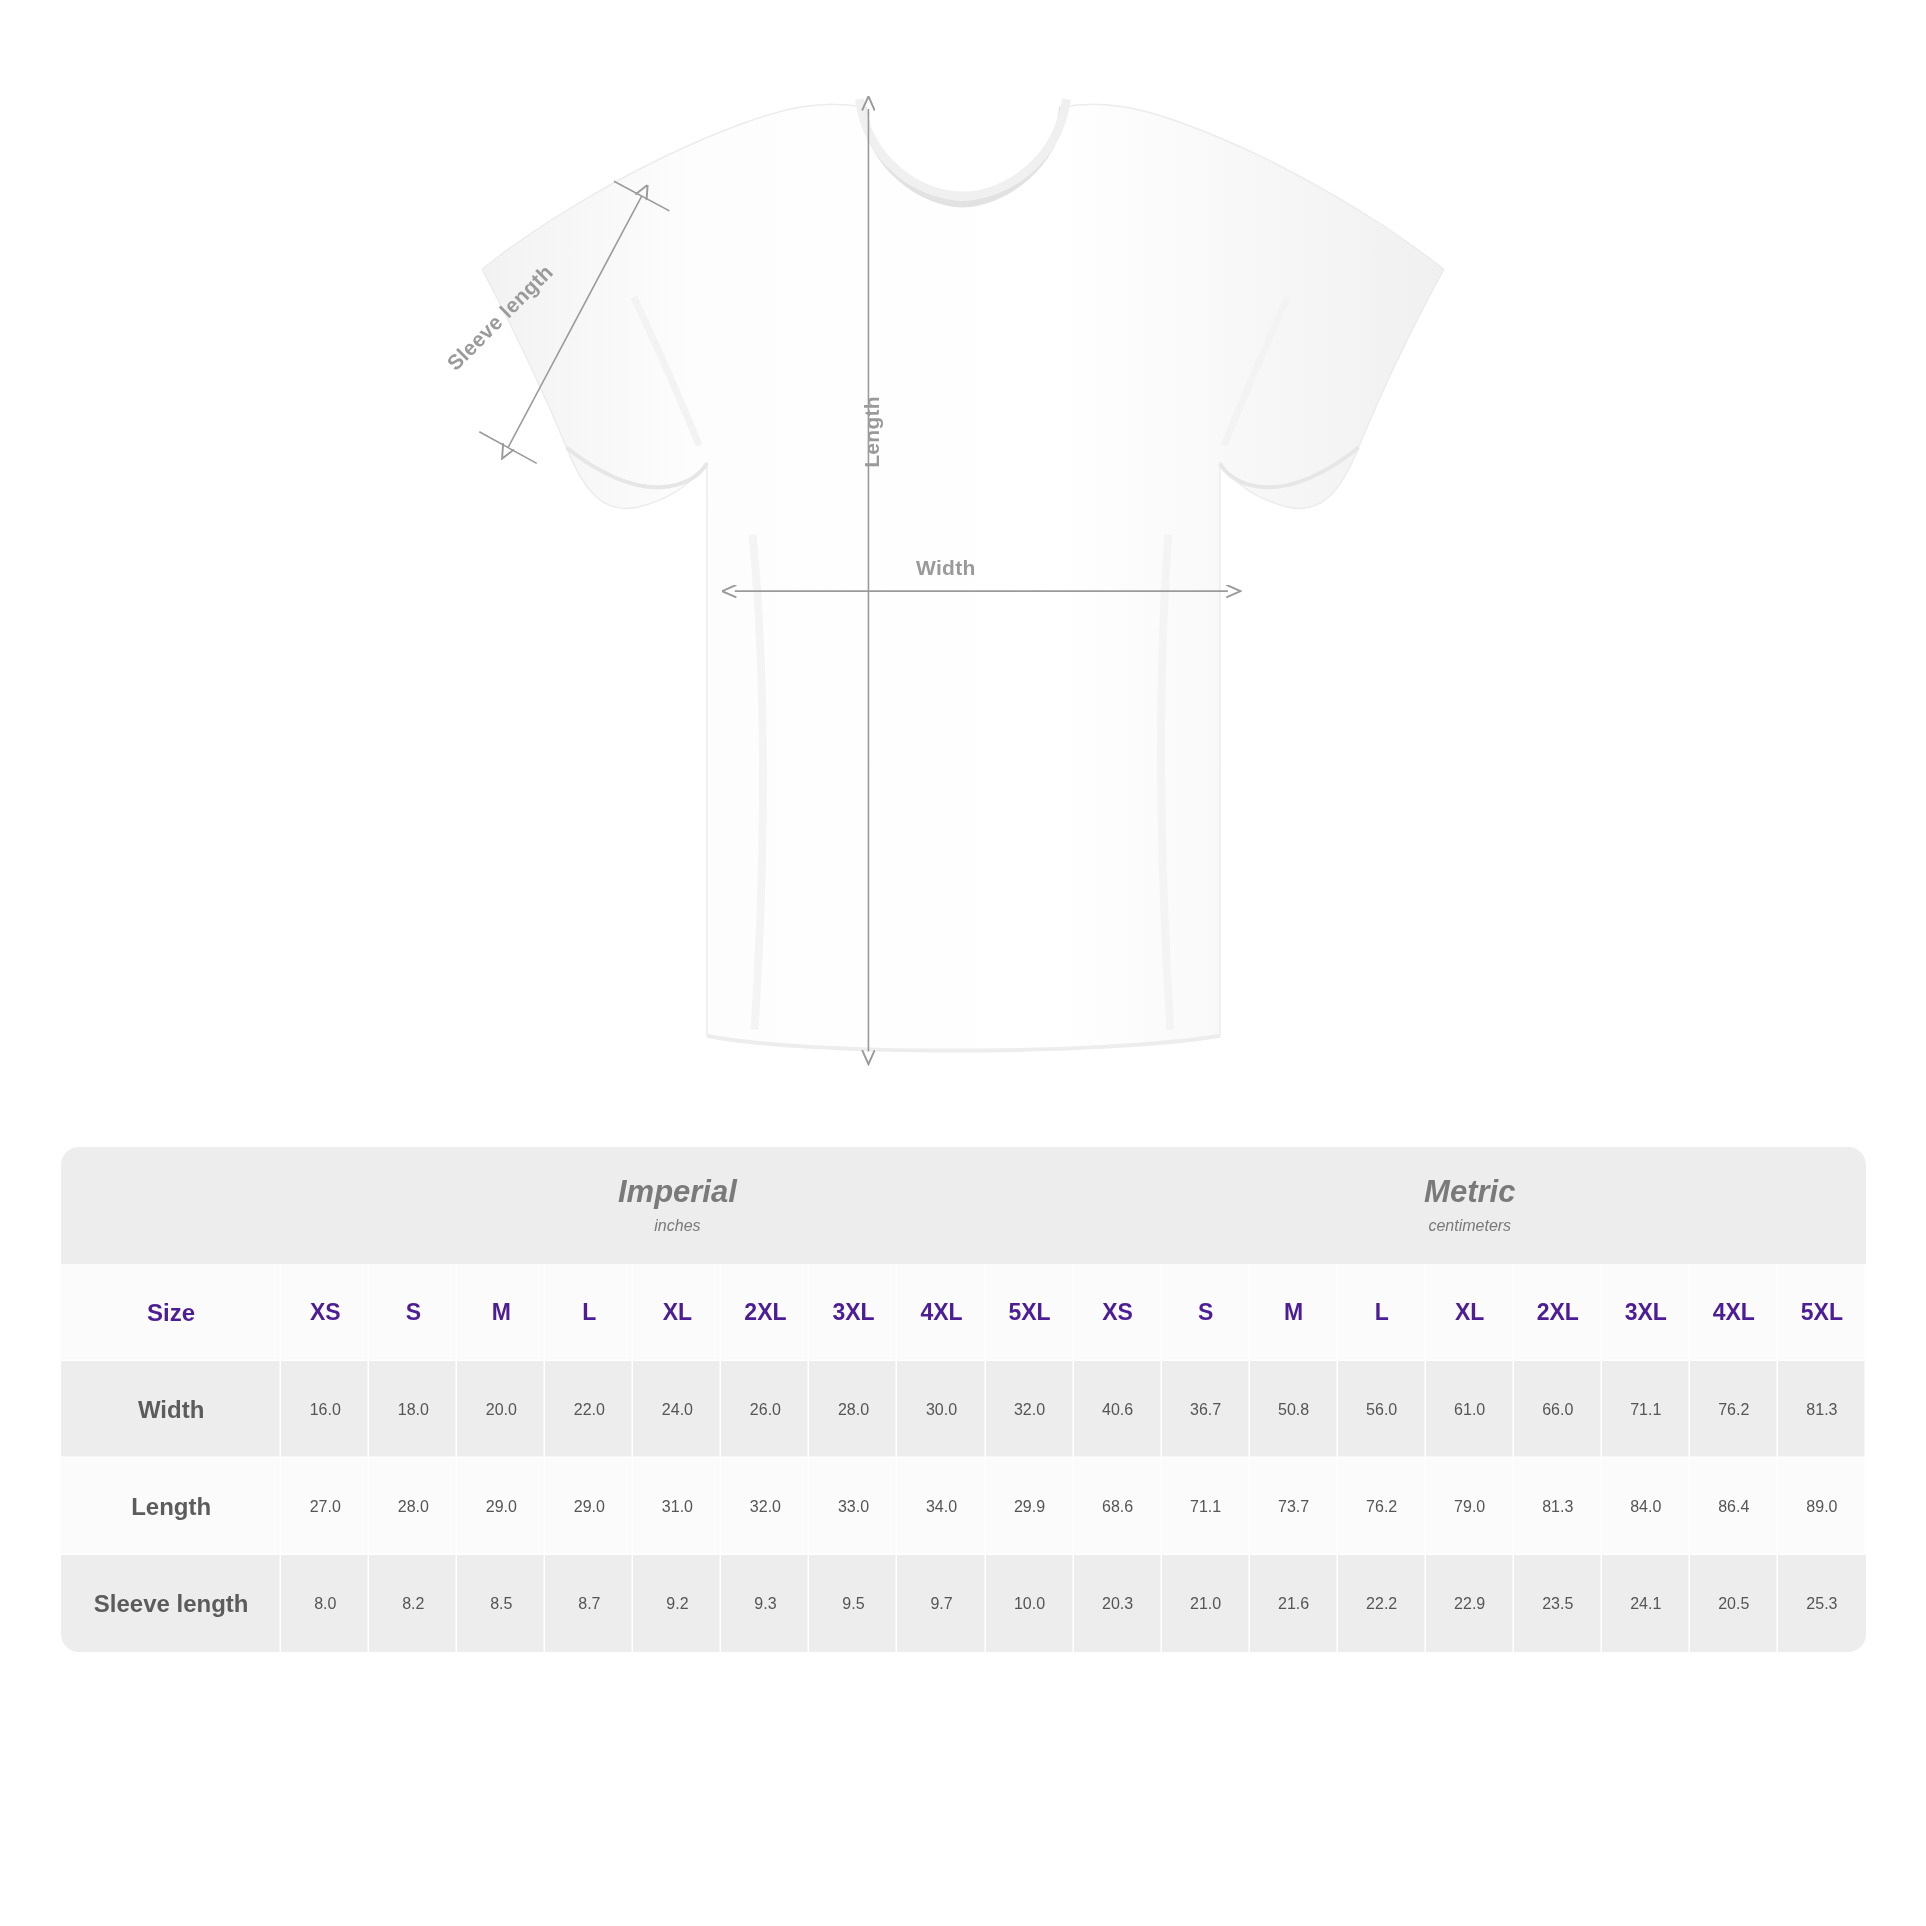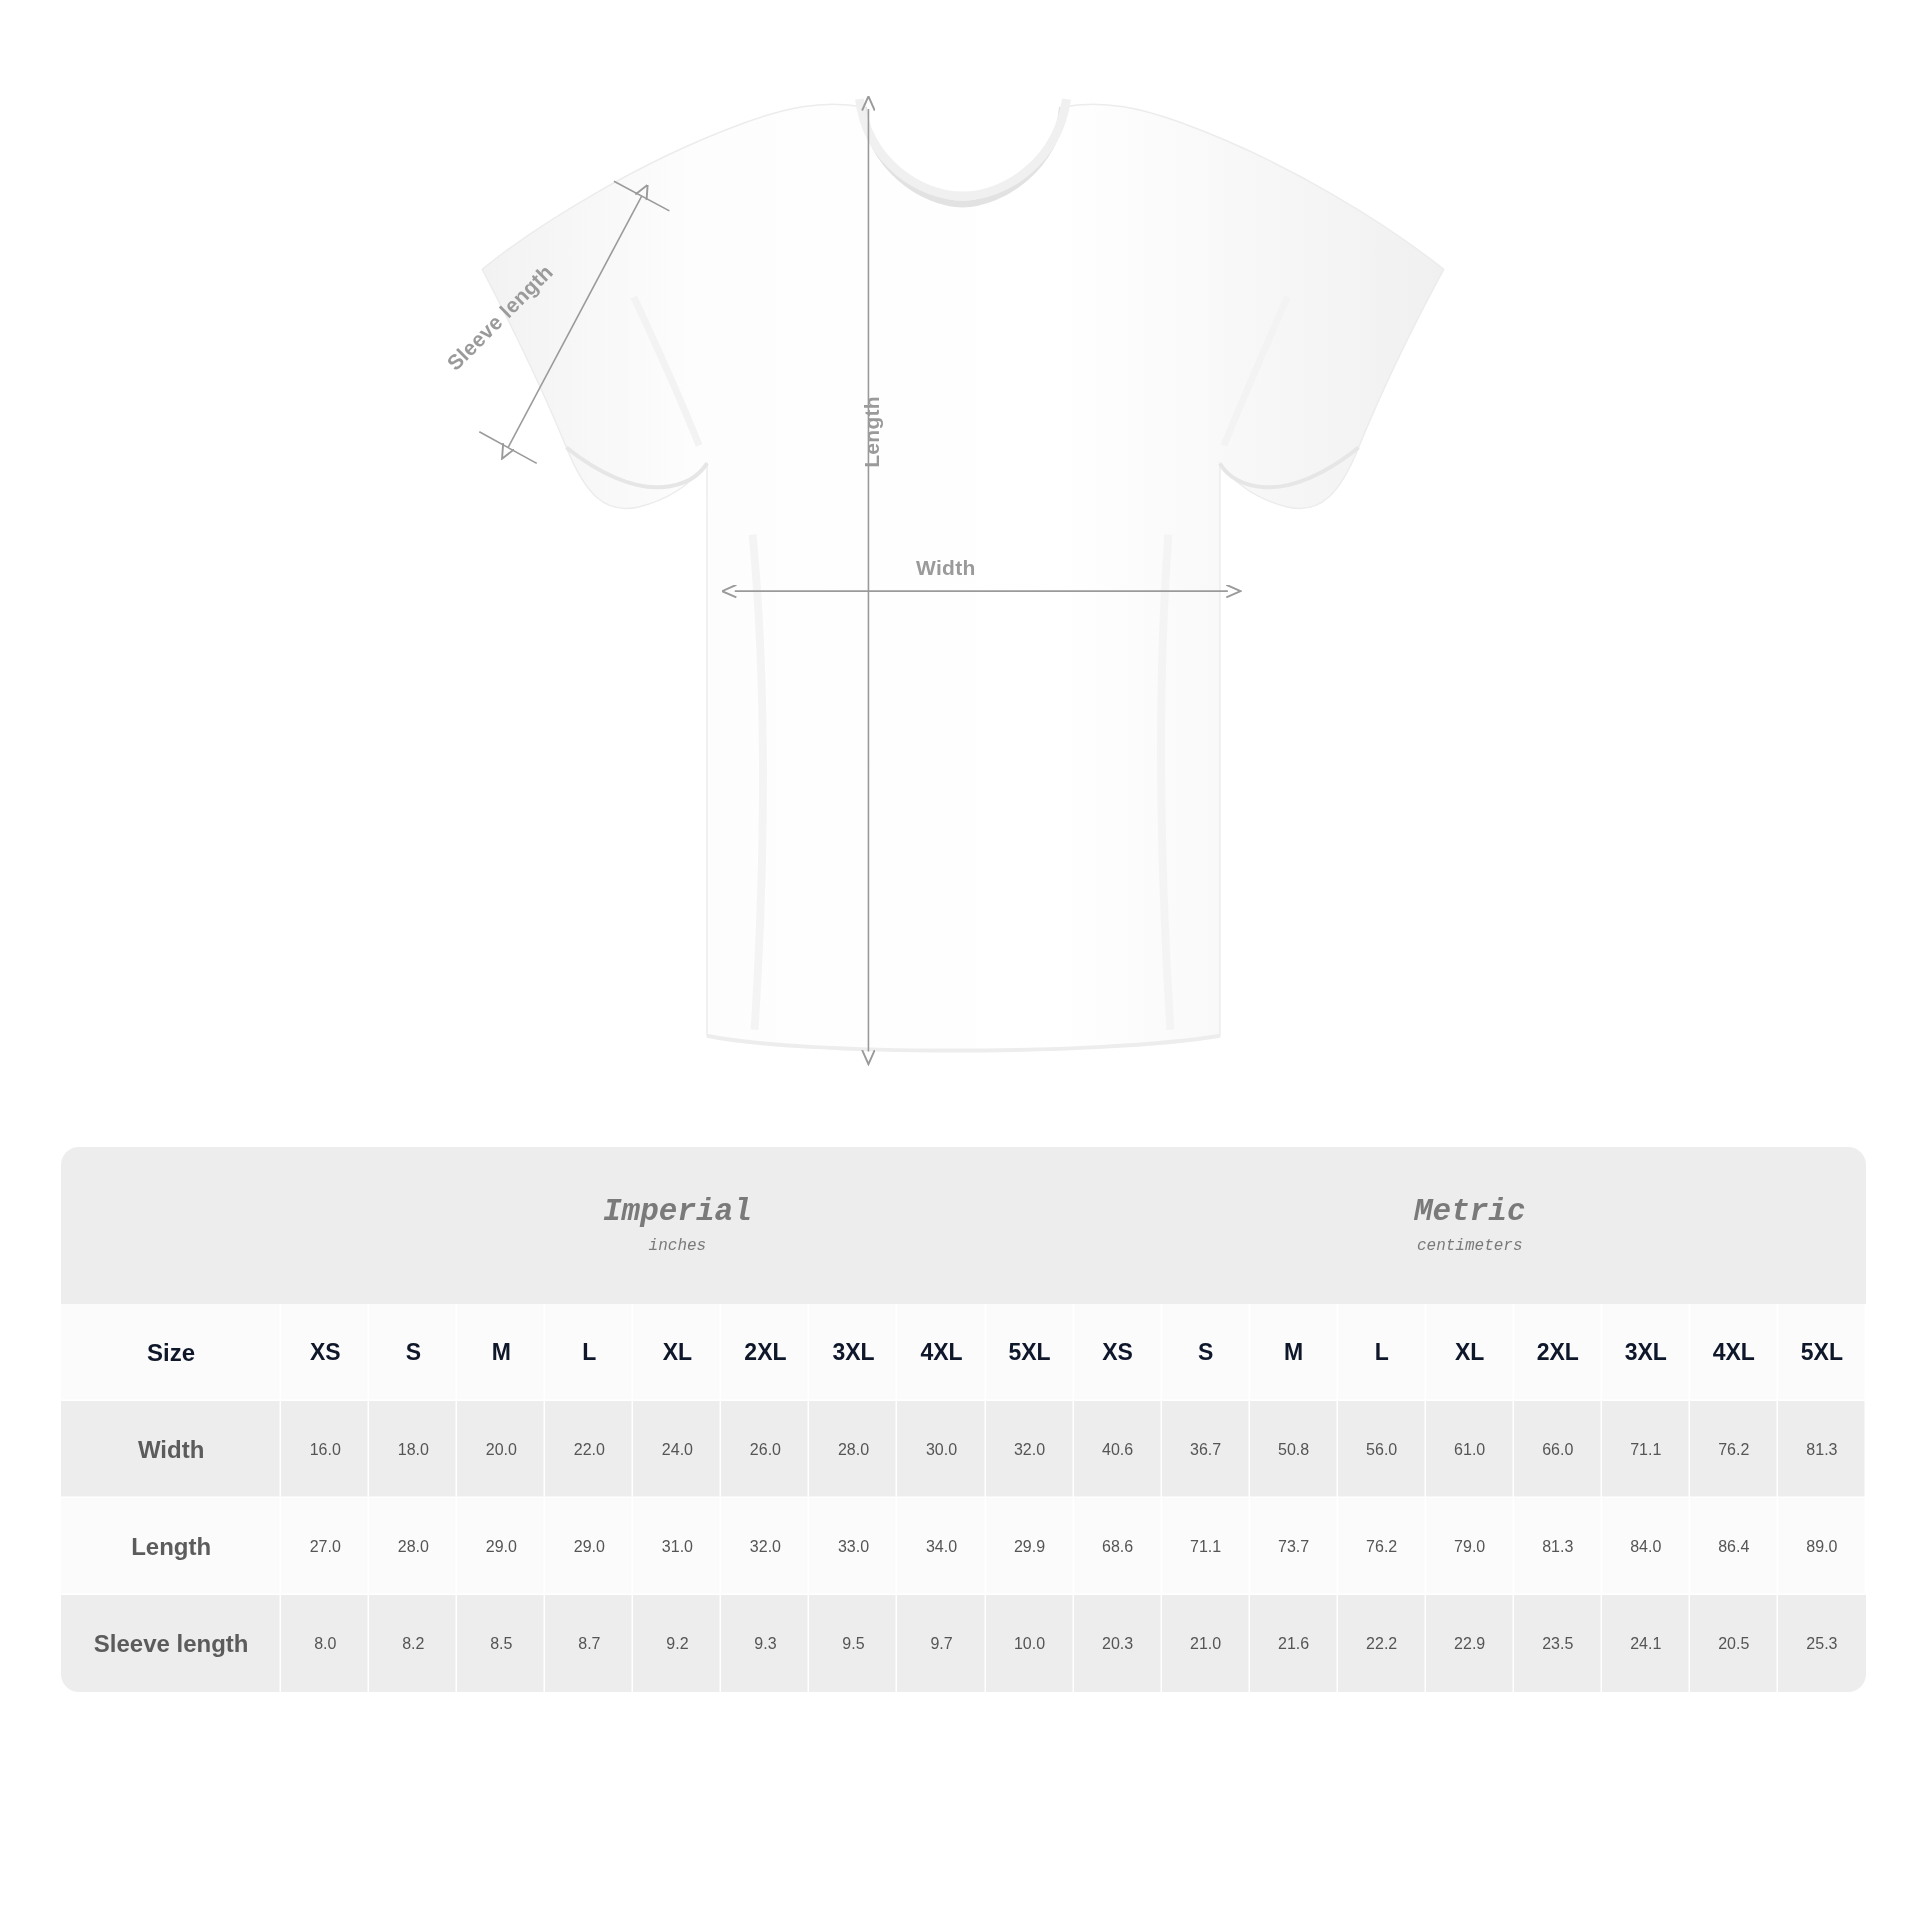--- a/index.html
+++ b/index.html
@@ -82,24 +82,23 @@
     border-collapse: collapse;
     width: 100%;
     table-layout: fixed;
   }
   table.size-table td, table.size-table th {
     border: 0;
     padding: 0;
   }
   .unit-head td {
     background: #ededed;
-    height: 157px;
+    height: 117px;
     text-align: center;
     vertical-align: middle;
-    font-family: Liberation Mono, monospace;
   }
   .unit-name {
     font-size: 31px;
     font-weight: bold;
     font-style: italic;
     color: #7a7a7a;
     line-height: 1.05;
   }
   .unit-sub {
     font-size: 16px;
@@ -107,21 +106,21 @@
     color: #7a7a7a;
     margin-top: 8px;
   }
   .hdr-row td {
     background: #fbfbfb;
     height: 97px;
     text-align: center;
     vertical-align: middle;
     font-size: 23px;
     font-weight: bold;
-    color: #0f172a;
+    color: #4c1d95;
   }
   .hdr-row td.rowlabel { font-size: 24px; }
   .data-row td {
     height: 97px;
     text-align: center;
     vertical-align: middle;
     font-size: 16px;
     color: #555;
   }
   .data-row td.rowlabel {

